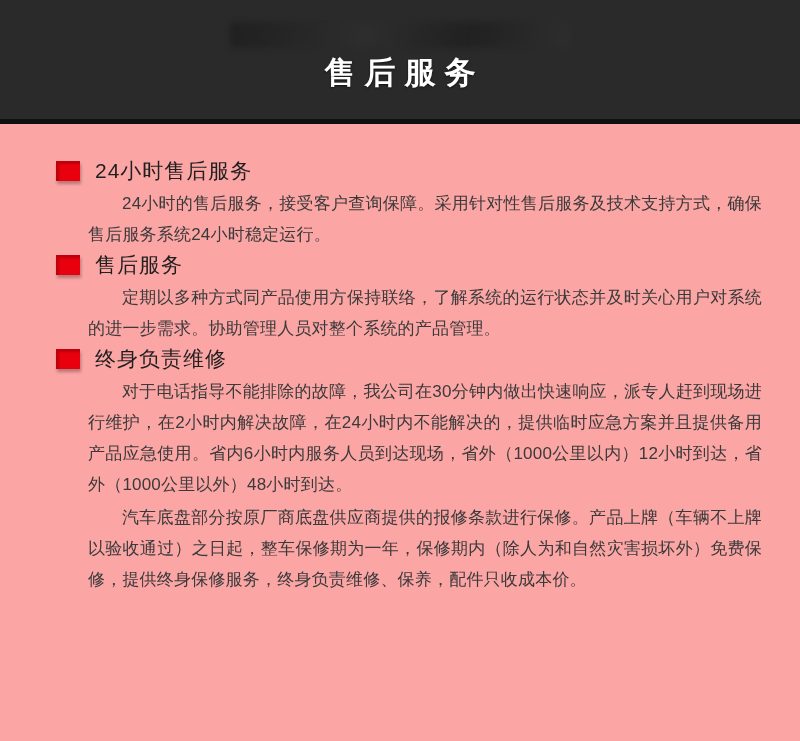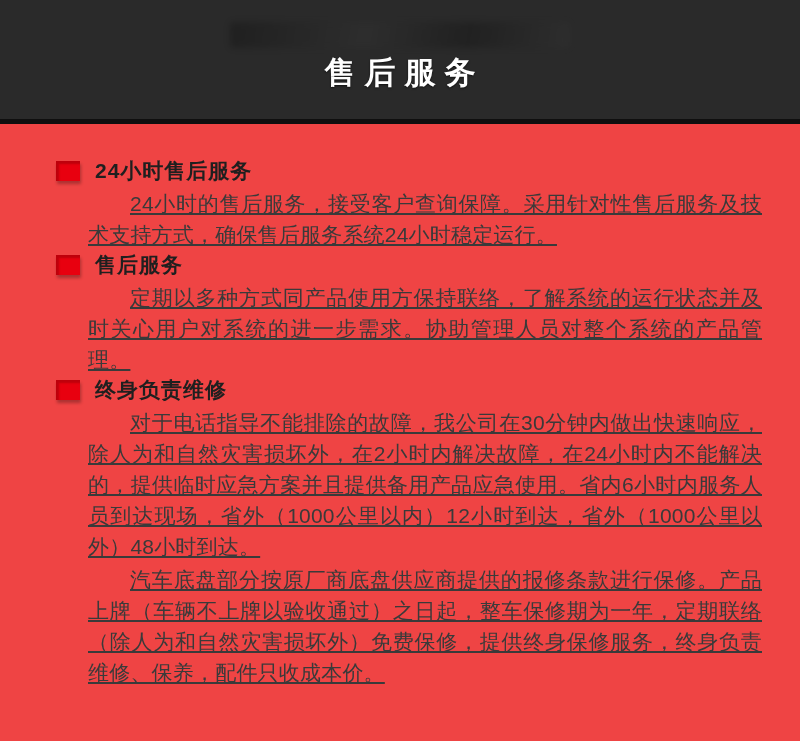--- a/index.html
+++ b/index.html
@@ -1,19 +1,19 @@
 <!DOCTYPE html>
 <html lang="zh"><head>
 <meta charset="utf-8">
 <style>
   html,body{margin:0;padding:0;background:#ffffff;}
   .page{
     position:relative;
     width:800px;height:741px;
-    background:#ef4444;
+    background:#fca5a5;
     overflow:hidden;
     font-family:"Liberation Sans","DejaVu Sans",sans-serif;
     box-sizing:border-box;
   }
   
   .banner{
     height:119px;
     background:#2a2a2a;
     border-bottom:5px solid #0f0f0f;
     display:flex;align-items:center;justify-content:center;
@@ -46,34 +46,33 @@
   .bullet{
     width:24px;height:20px;
     background:#e8000f;
     box-shadow:inset 3px 3px 2px rgba(155,0,10,.55), 1px 3px 3px rgba(0,0,0,.28);
     margin-right:15px;
     flex:0 0 auto;
   }
   .sec-title{
     margin:0;
     font-size:21px;
-    font-weight:bold;
+    font-weight:normal;
     color:#1f1f1f;
     letter-spacing:1px;
   }
   .content p{
     margin:0 0 2px 32px;
     width:674px;
-    font-size:21px;
+    font-size:17px;
     line-height:31px;
     text-indent:2em;
     text-align:justify;
     color:#3a3a3a;
     letter-spacing:.2px;
-    text-decoration:underline;
   }
 </style>
 </head>
 <body>
 
 <div class="page">
 
   <header class="banner">
     <span class="banner-smudge"></span>
     <h1 class="banner-title">售后服务</h1>
@@ -95,21 +94,21 @@
         <h2 class="sec-title">售后服务</h2>
       </div>
       <p>定期以多种方式同产品使用方保持联络，了解系统的运行状态并及时关心用户对系统的进一步需求。协助管理人员对整个系统的产品管理。</p>
     </section>
 
     <section>
       <div class="sec-head">
         <span class="bullet"></span>
         <h2 class="sec-title">终身负责维修</h2>
       </div>
-      <p>对于电话指导不能排除的故障，我公司在30分钟内做出快速响应，除人为和自然灾害损坏外，在2小时内解决故障，在24小时内不能解决的，提供临时应急方案并且提供备用产品应急使用。省内6小时内服务人员到达现场，省外（1000公里以内）12小时到达，省外（1000公里以外）48小时到达。</p>
+      <p>对于电话指导不能排除的故障，我公司在30分钟内做出快速响应，派专人赶到现场进行维护，在2小时内解决故障，在24小时内不能解决的，提供临时应急方案并且提供备用产品应急使用。省内6小时内服务人员到达现场，省外（1000公里以内）12小时到达，省外（1000公里以外）48小时到达。</p>
     </section>
 
     <section>
-      <p>汽车底盘部分按原厂商底盘供应商提供的报修条款进行保修。产品上牌（车辆不上牌以验收通过）之日起，整车保修期为一年，定期联络（除人为和自然灾害损坏外）免费保修，提供终身保修服务，终身负责维修、保养，配件只收成本价。</p>
+      <p>汽车底盘部分按原厂商底盘供应商提供的报修条款进行保修。产品上牌（车辆不上牌以验收通过）之日起，整车保修期为一年，保修期内（除人为和自然灾害损坏外）免费保修，提供终身保修服务，终身负责维修、保养，配件只收成本价。</p>
     </section>
 
   </main>
 </div>
 
 </body></html>

